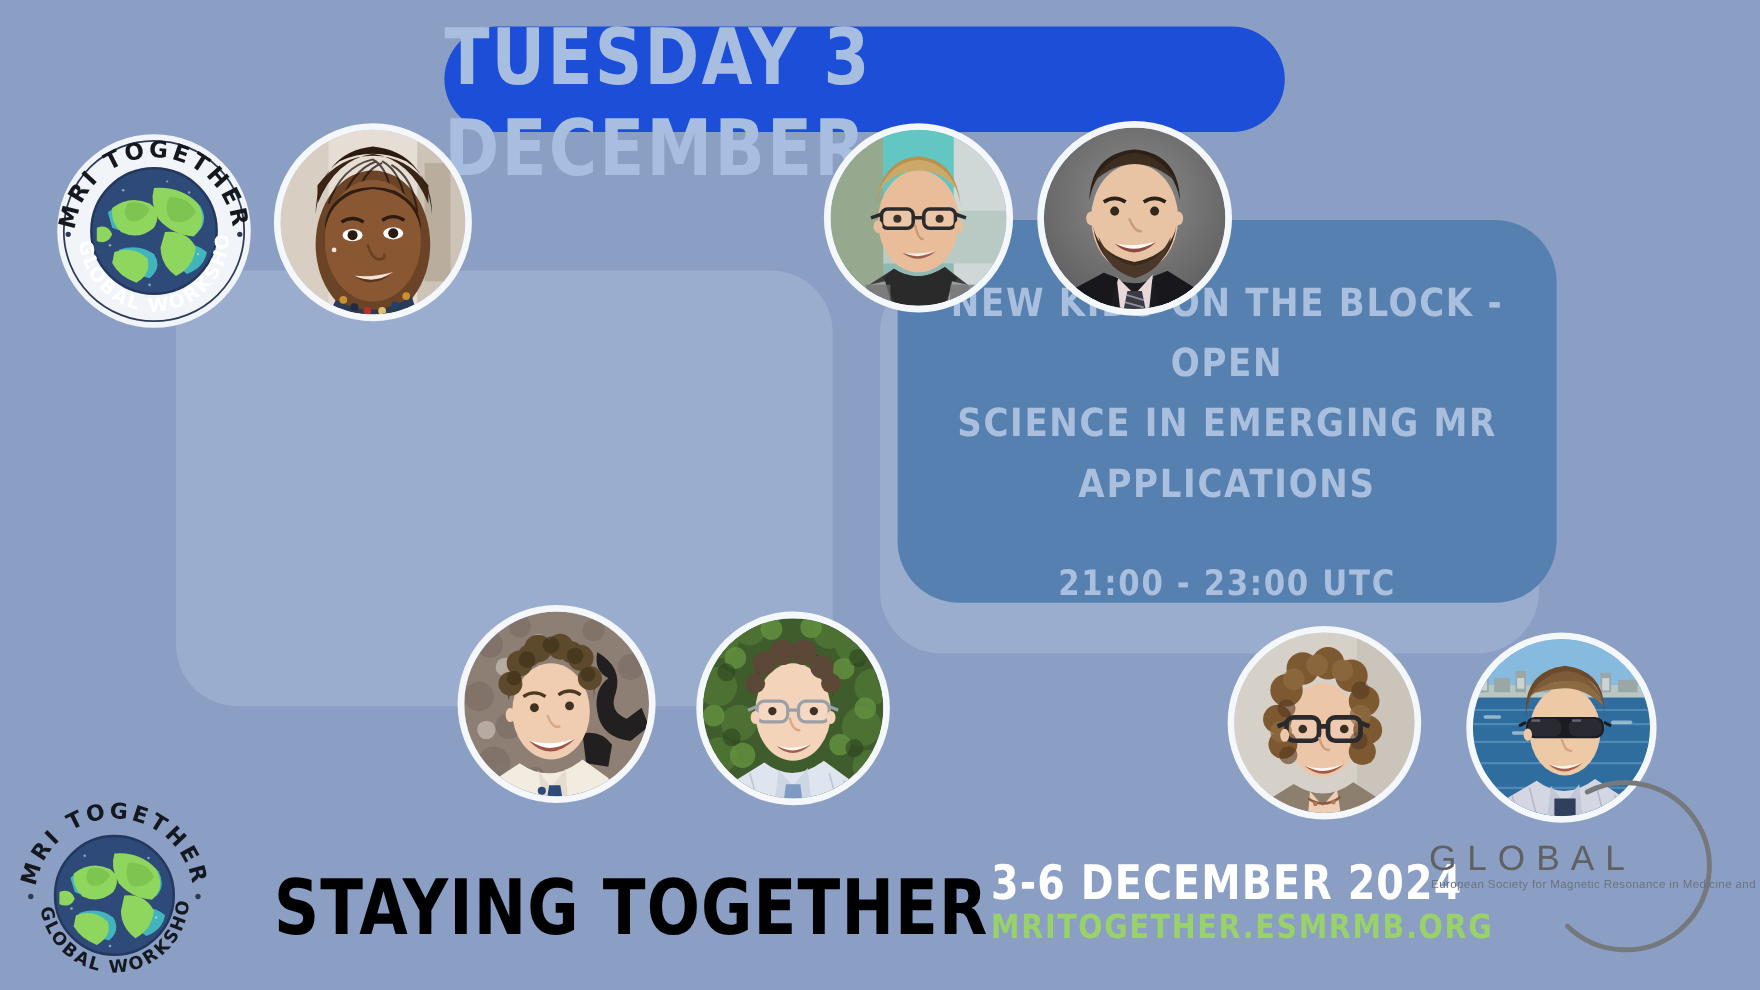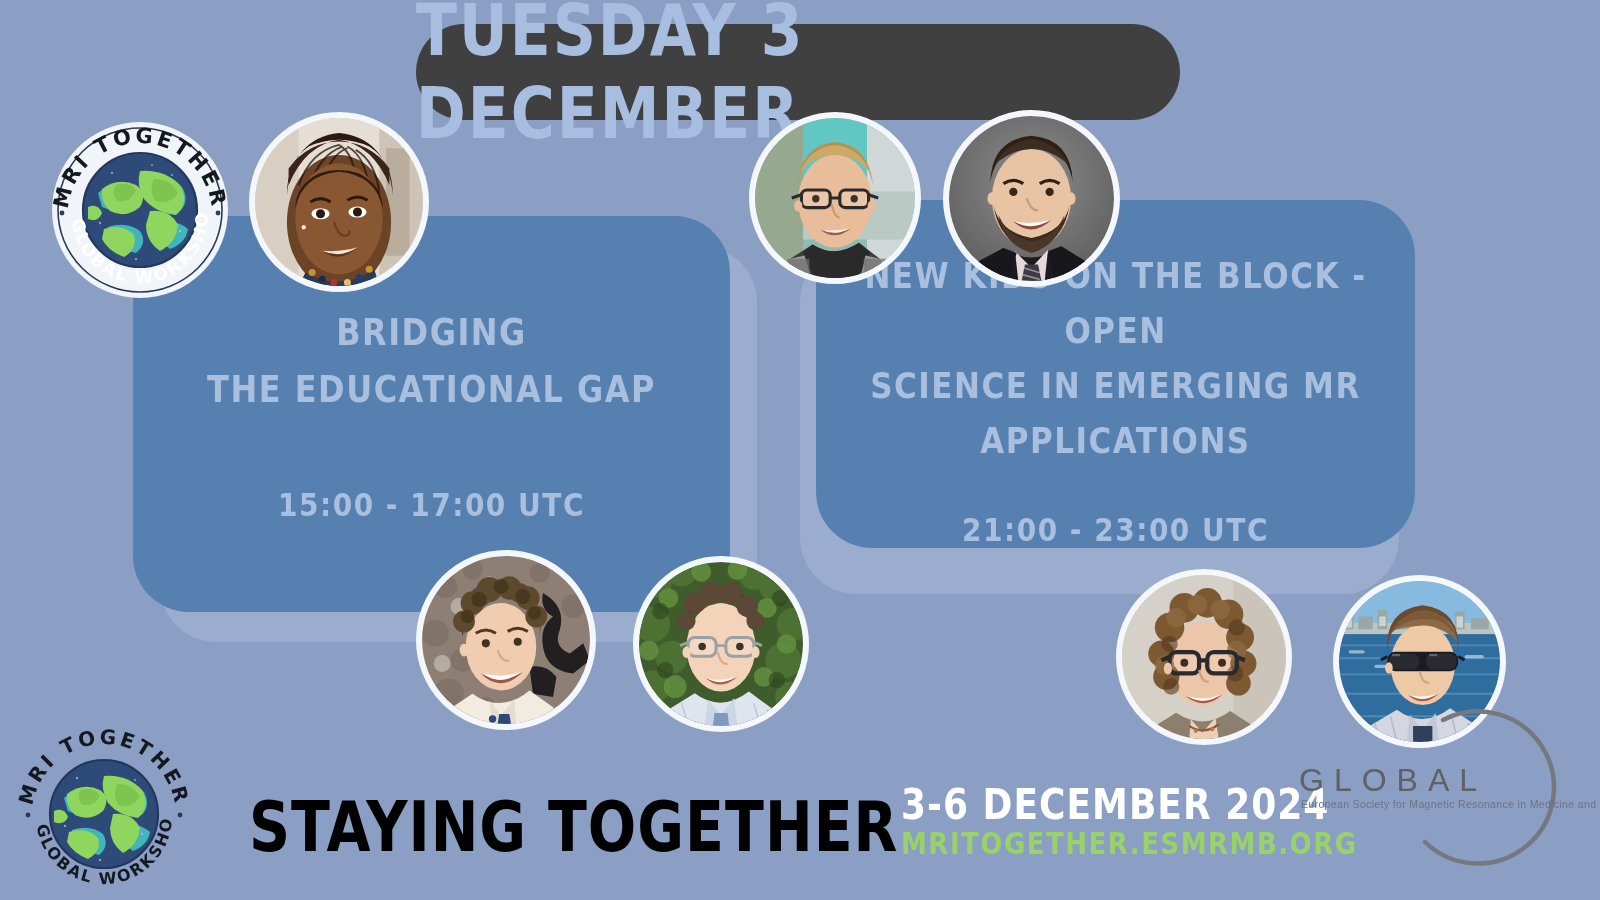--- a/index.html
+++ b/index.html
@@ -21,26 +21,25 @@
     overflow: hidden;
   }
 
   
   .title-banner {
     position: absolute;
     left: 404px;
     top: 24px;
     width: 764px;
     height: 96px;
-    background: #404040;
+    background: #1d4ed8;
     border-radius: 48px;
     display: flex;
-    align-items: center;
+    align-items: flex-start;
     justify-content: center;
-    margin-left: 12px;
   }
   .title-banner .banner-text {
     font-family: "DejaVu Sans", sans-serif;
     font-weight: bold;
     font-size: 60px;
     letter-spacing: 2px;
     color: #a7bee0;
     text-transform: uppercase;
     transform: scaleY(1.18);
   }
@@ -194,27 +193,20 @@
 
 <div id="poster">
 
   <div class="card-shadow" id="shadow-left"></div>
   <div class="card-shadow" id="shadow-right"></div>
 
   <div class="title-banner">
     <span class="banner-text">TUESDAY 3 DECEMBER</span>
   </div>
 
-  <div class="session-card" id="card-left">
-    <div class="session-title">
-      <div>BRIDGING</div>
-      <div>THE EDUCATIONAL GAP</div>
-    </div>
-    <div class="session-time">15:00 - 17:00 UTC</div>
-  </div>
 
   <div class="session-card" id="card-right">
     <div class="session-title">
       <div>NEW KIDS ON THE BLOCK - OPEN</div>
       <div>SCIENCE IN EMERGING MR</div>
       <div>APPLICATIONS</div>
     </div>
     <div class="session-time">21:00 - 23:00 UTC</div>
   </div>
 

